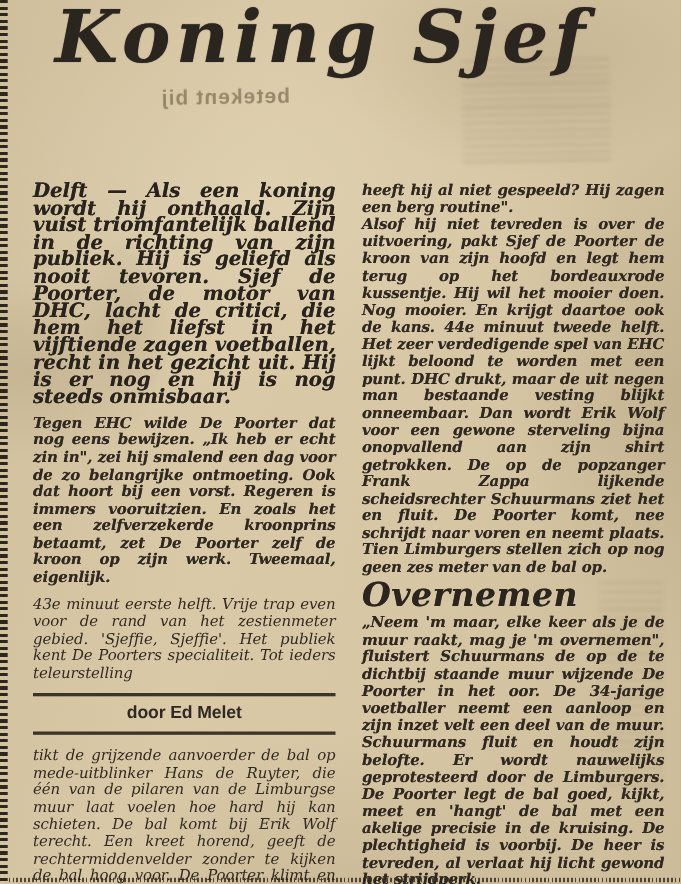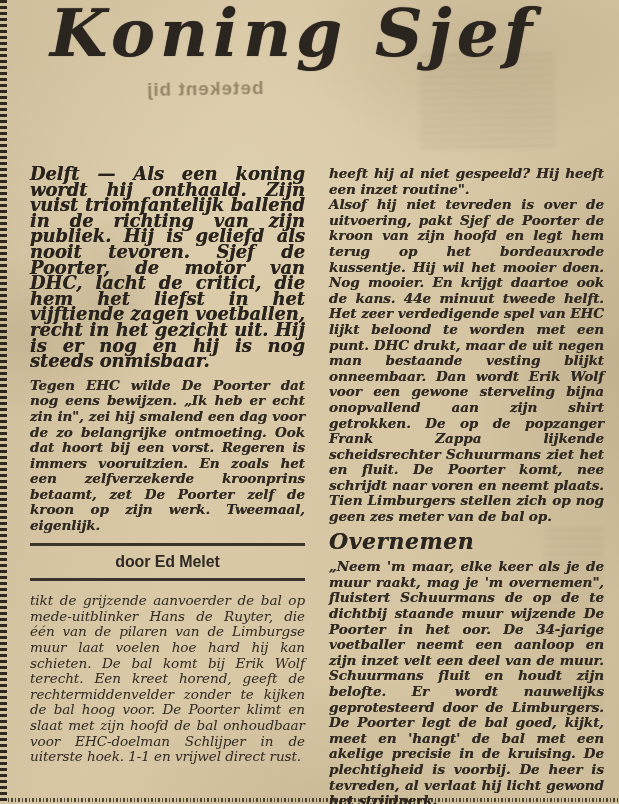--- a/index.html
+++ b/index.html
@@ -52,21 +52,21 @@
   }
   .col {
     width:275px; text-align:justify; font-style:italic;
     font-size:13.6px; line-height:15.6px; letter-spacing:-.1px;
   }
   .col p { margin:0 0 9px 0; }
   .bold { font-weight:bold; text-shadow:0 0 .4px rgba(47,41,34,.7); }
   .lead { font-weight:bold; font-size:18px; color:#29231d; text-shadow:0 0 .6px rgba(41,35,29,.8); }
   .tight { margin-bottom:0 !important; }
   .sec-heading {
-    font-size:22px; font-weight:bold; font-style:italic;
+    font-size:30px; font-weight:bold; font-style:italic;
     margin:3px 0 10px; letter-spacing:.5px; color:#2b251f;
     text-shadow:0 0 .6px rgba(43,37,31,.7);
   }
   .byline-box {
     font-family:Liberation Sans, sans-serif; font-style:normal; font-weight:bold;
     font-size:16px; text-align:center; color:#2e2923;
     border-top:3px solid #3b342c; border-bottom:3px solid #3b342c;
     padding:8px 0 9px; margin:4px 0 12px;
   }
 </style>
@@ -83,27 +83,28 @@
 
   <div class="headline">
     <div class="l1">Koning Sjef</div>
   </div>
 
   <div class="cols">
 
     <div class="col">
       <p class="lead">Delft — Als een koning wordt hij onthaald. Zijn vuist triomfantelijk ballend in de richting van zijn publiek. Hij is geliefd als nooit tevoren. Sjef de Poorter, de motor van DHC, lacht de critici, die hem het liefst in het vijftiende zagen voetballen, recht in het gezicht uit. Hij is er nog en hij is nog steeds onmisbaar.</p>
       <p class="bold">Tegen EHC wilde De Poorter dat nog eens bewijzen. „Ik heb er echt zin in", zei hij smalend een dag voor de zo belangrijke ontmoeting. Ook dat hoort bij een vorst. Regeren is immers vooruitzien. En zoals het een zelfverzekerde kroonprins betaamt, zet De Poorter zelf de kroon op zijn werk. Tweemaal, eigenlijk.</p>
+      <p>43e minuut eerste helft. Vrije trap even voor de rand van het zestienmeter gebied. 'Sjeffie, Sjeffie'. Het publiek kent De Poorters specialiteit. Tot ieders teleurstelling</p>
       <div class="byline-box">door Ed Melet</div>
       <p>tikt de grijzende aanvoerder de bal op mede-uitblinker Hans de Ruyter, die één van de pilaren van de Limburgse muur laat voelen hoe hard hij kan schieten. De bal komt bij Erik Wolf terecht. Een kreet horend, geeft de rechtermiddenvelder zonder te kijken de bal hoog voor. De Poorter klimt en slaat met zijn hoofd de bal onhoudbaar voor EHC-doelman Schlijper in de uiterste hoek. 1-1 en vrijwel direct rust.</p>
 
     </div>
 
     <div class="col">
-      <p class="bold tight">heeft hij al niet gespeeld? Hij heeft een inzet routine".</p>
+      <p class="bold tight">heeft hij al niet gespeeld? Hij zagen een berg routine".</p>
       <p class="bold">Alsof hij niet tevreden is over de uitvoering, pakt Sjef de Poorter de kroon van zijn hoofd en legt hem terug op het bordeauxrode kussentje. Hij wil het mooier doen. Nog mooier. En krijgt daartoe ook de kans. 44e minuut tweede helft. Het zeer verdedigende spel van EHC lijkt beloond te worden met een punt. DHC drukt, maar de uit negen man bestaande vesting blijkt onneembaar. Dan wordt Erik Wolf voor een gewone sterveling bijna onopvallend aan zijn shirt getrokken. De op de popzanger Frank Zappa lijkende scheidsrechter Schuurmans ziet het en fluit. De Poorter komt, nee schrijdt naar voren en neemt plaats. Tien Limburgers stellen zich op nog geen zes meter van de bal op.</p>
       <div class="sec-heading">Overnemen</div>
       <p class="bold tight">„Neem 'm maar, elke keer als je de muur raakt, mag je 'm overnemen", fluistert Schuurmans de op de te dichtbij staande muur wijzende De Poorter in het oor. De 34-jarige voetballer neemt een aanloop en zijn inzet velt een deel van de muur. Schuurmans fluit en houdt zijn belofte. Er wordt nauwelijks geprotesteerd door de Limburgers. De Poorter legt de bal goed, kijkt, meet en 'hangt' de bal met een akelige precisie in de kruising. De plechtigheid is voorbij. De heer is tevreden, al verlaat hij licht gewond het strijdperk.</p>
 
     </div>
 
   </div>
 
   <div class="perforation-left"></div>
   <div class="perforation-bottom"></div>

